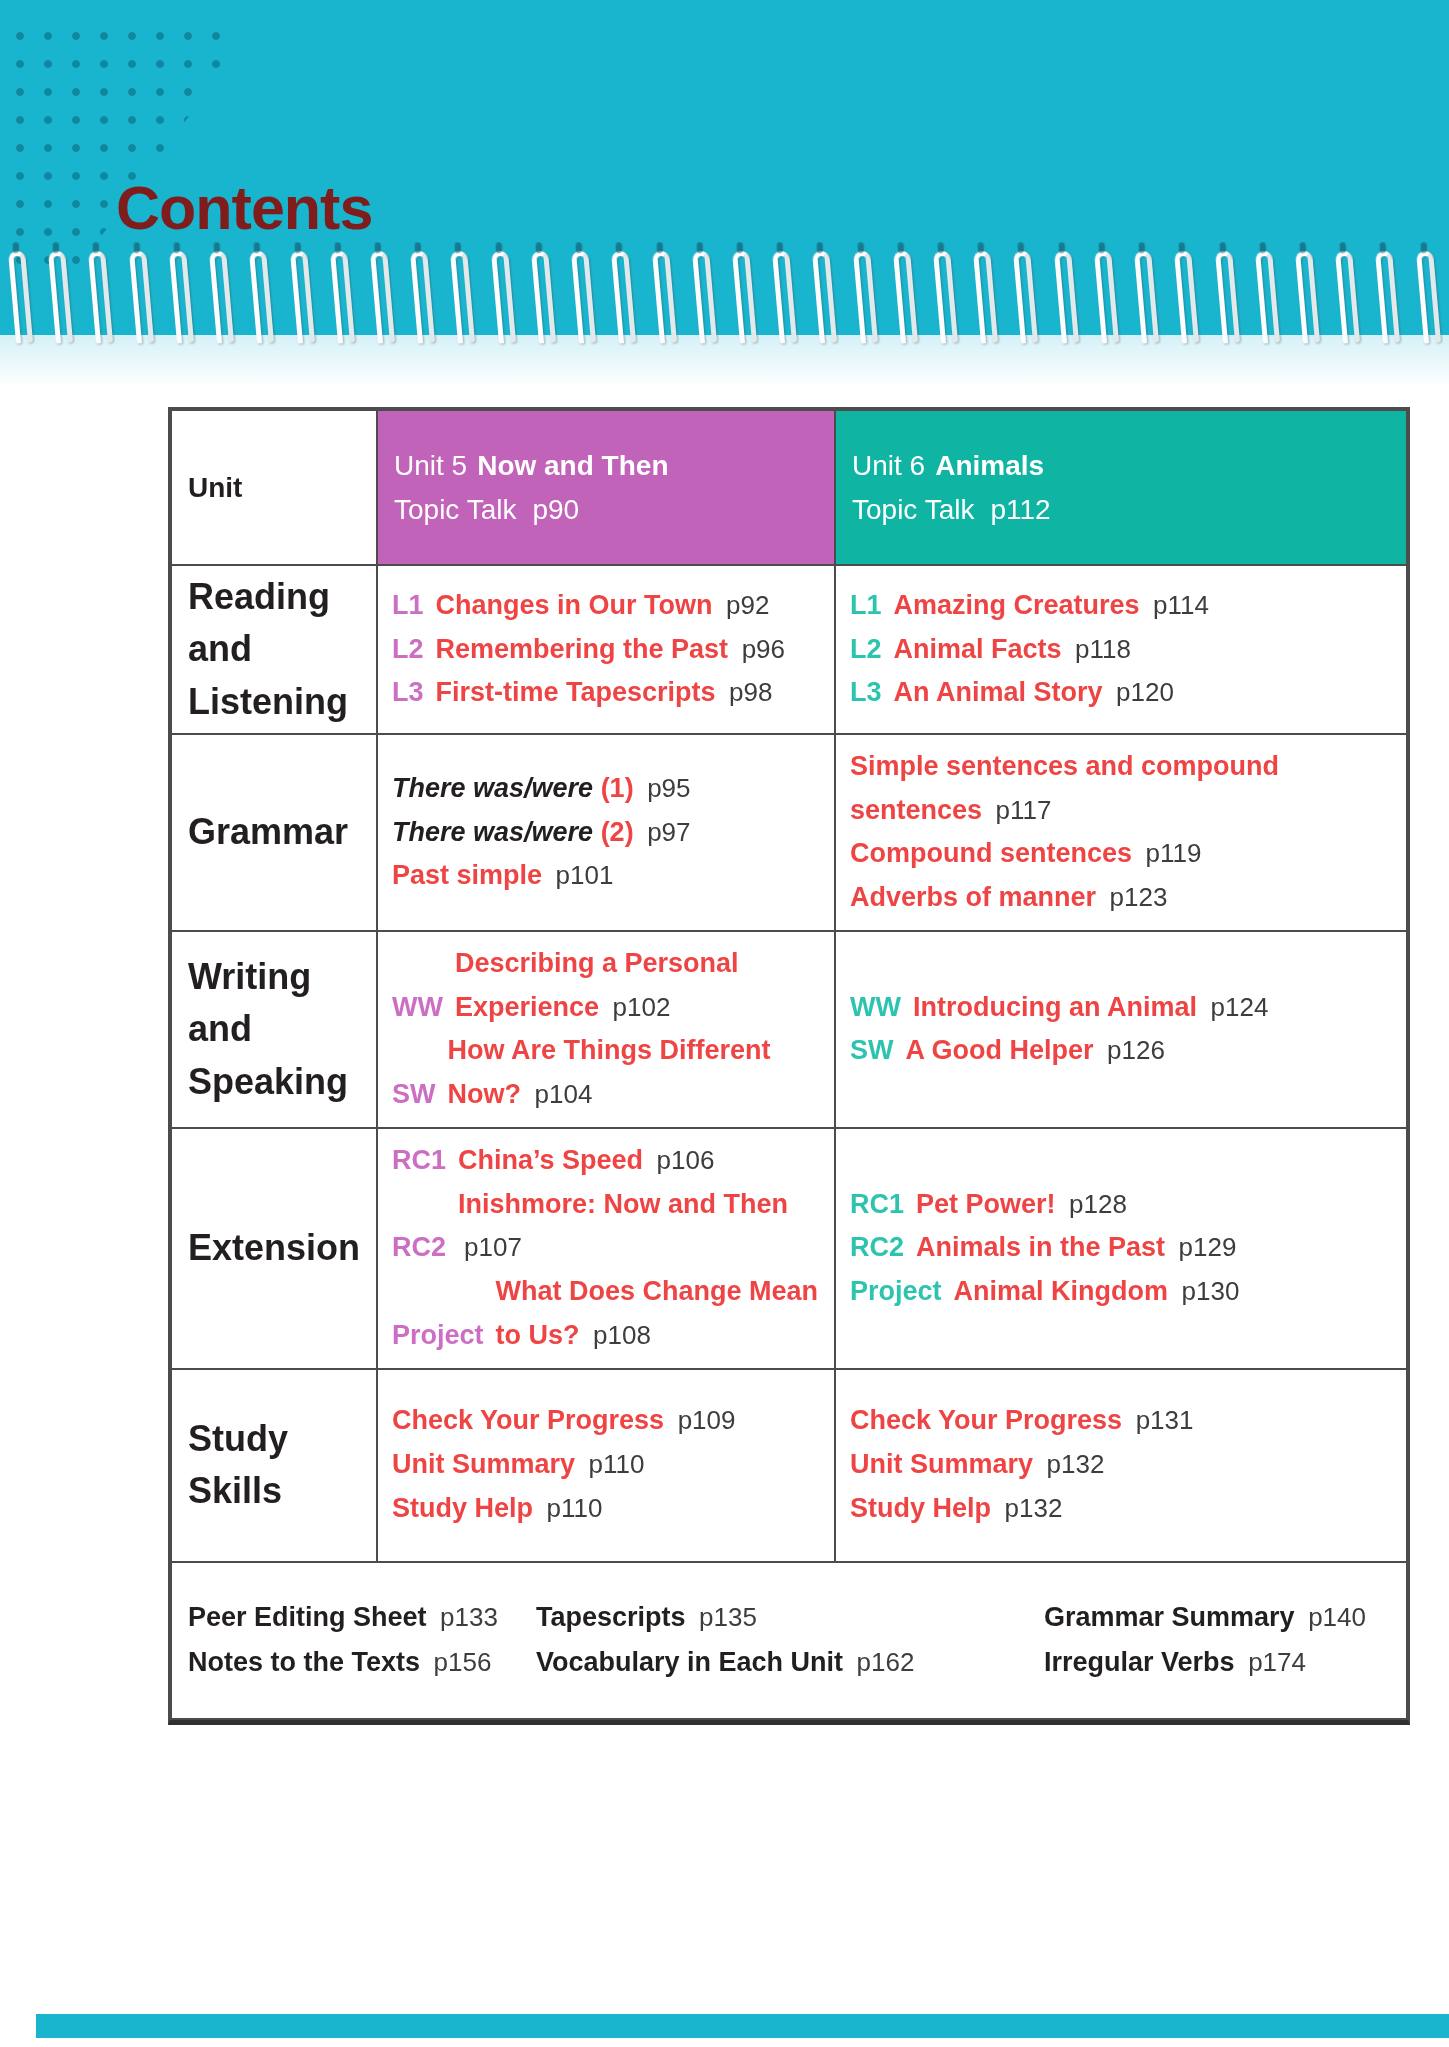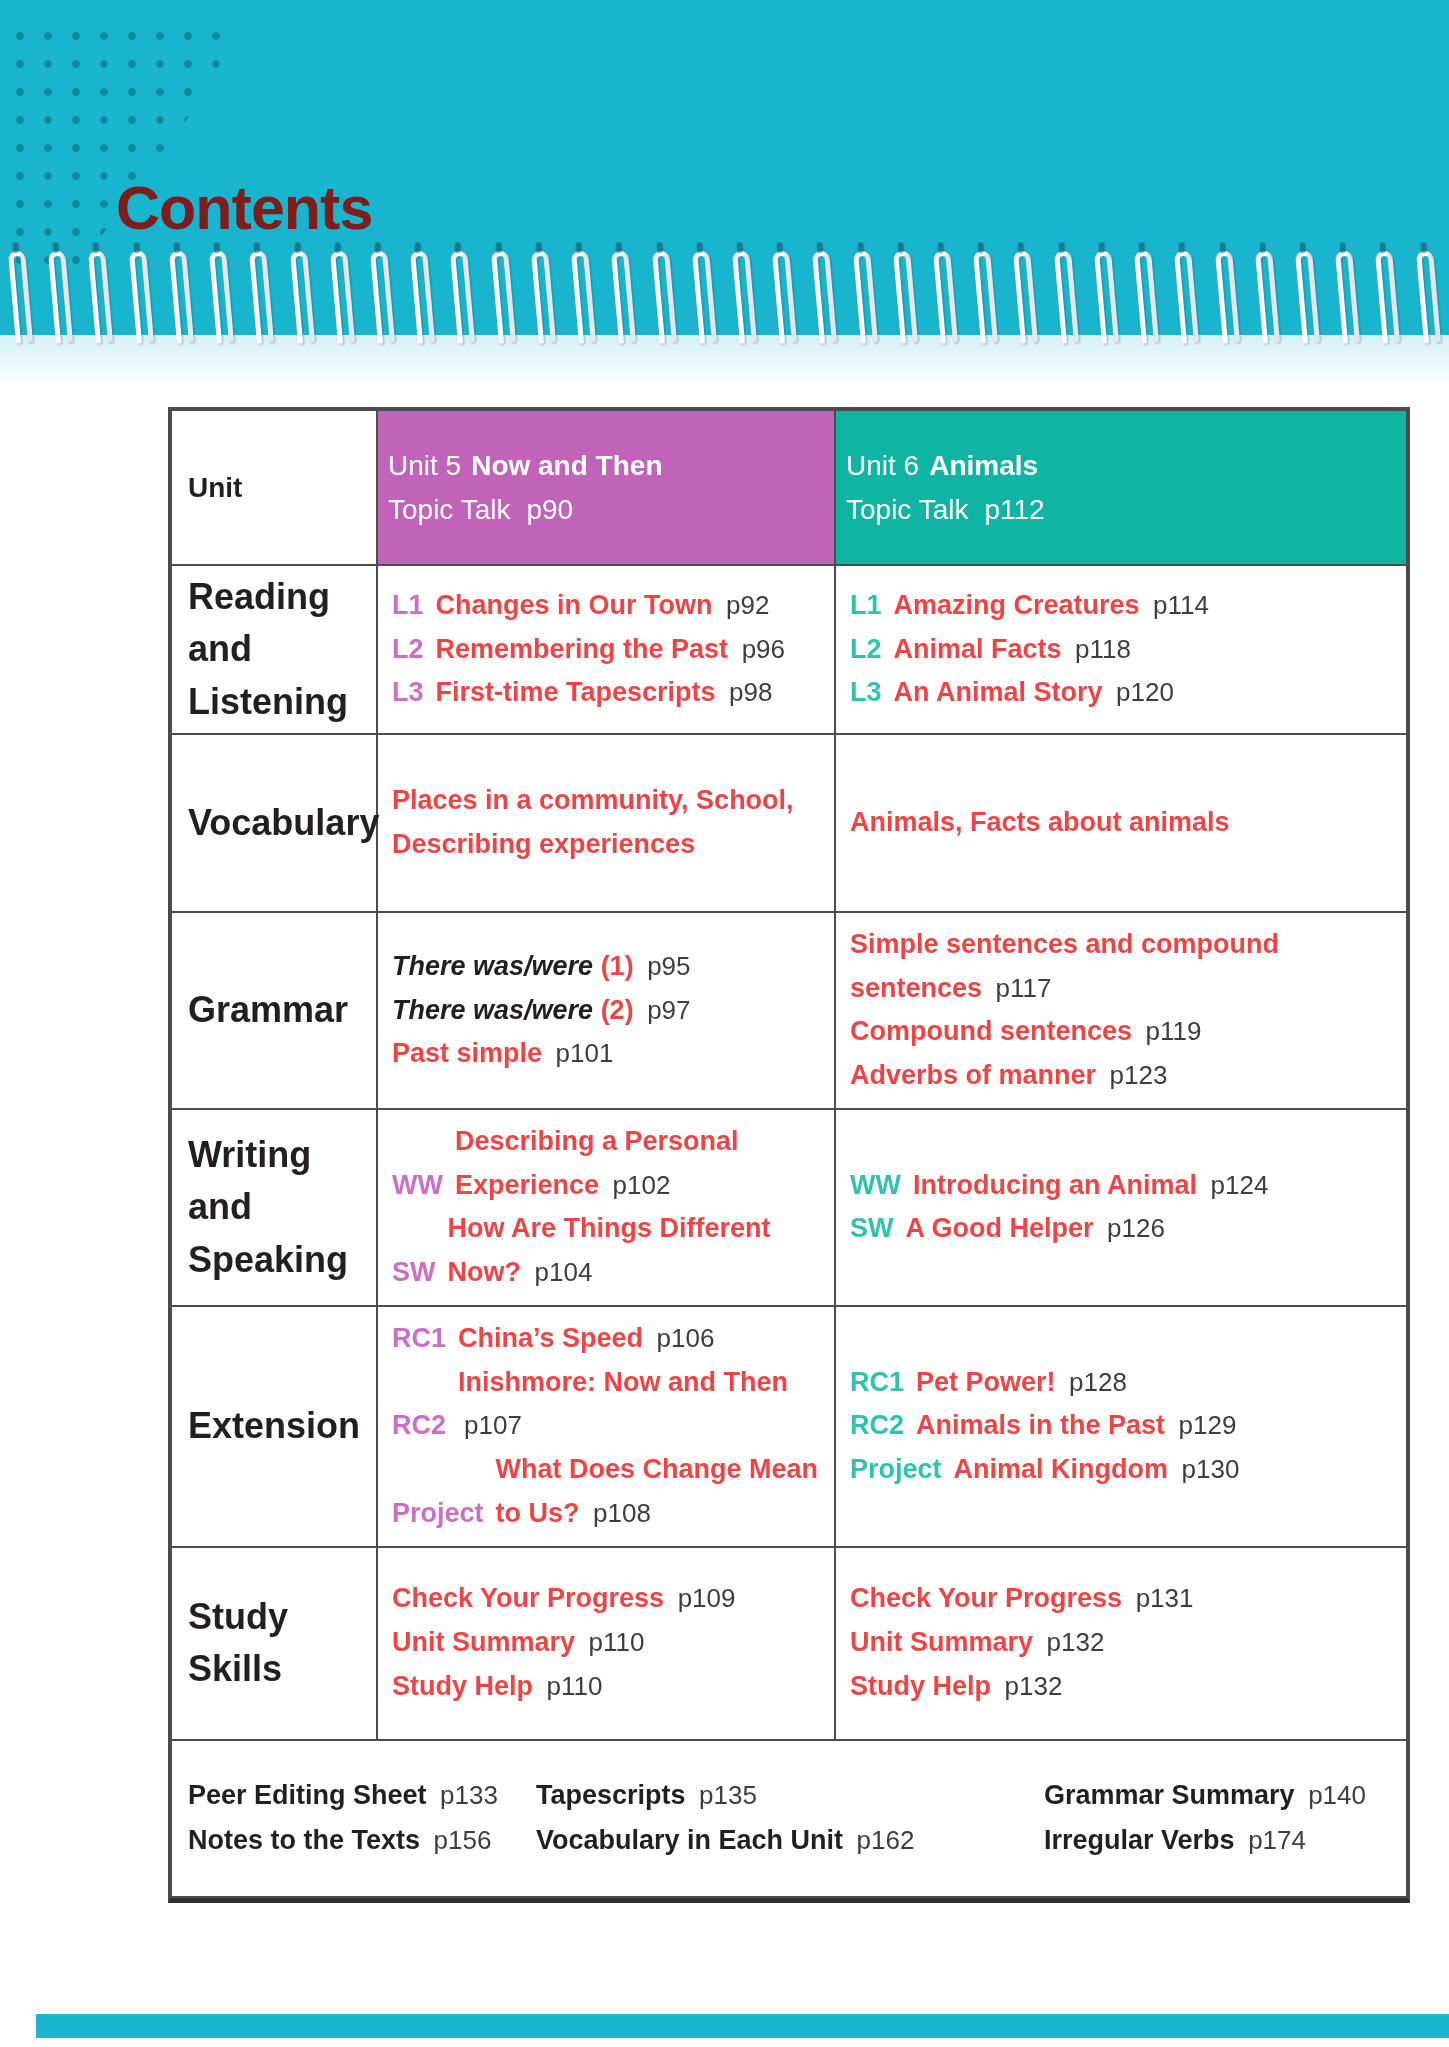--- a/index.html
+++ b/index.html
@@ -26,21 +26,21 @@
         filter:drop-shadow(1px 1px 1px rgba(50,75,85,.4));}
   .coil::before{content:"";position:absolute;left:0;top:-14px;width:6px;height:11px;
         background:rgba(13,70,90,.45);border-radius:3px;transform:rotate(4deg);}
 
   
   .twrap{position:absolute;left:168px;top:407px;width:1242px;box-sizing:border-box;
          border:2px solid #4c4c4c;border-bottom:5px solid #303030;background:#fff;}
   table.toc{border-collapse:collapse;table-layout:fixed;width:100%;}
   table.toc td{border:2px solid #4c4c4c;vertical-align:middle;box-sizing:border-box;}
   td.corner{padding-left:16px;font-weight:bold;font-size:28px;background:#fff;}
-  td.uh{color:#fff;font-size:28px;line-height:1.55;padding-left:10px;}
+  td.uh{color:#fff;font-size:28px;line-height:1.55;padding-left:16px;}
   td.u5bg{background:var(--unit5);}
   td.u6bg{background:var(--unit6);}
   .uh b{margin-left:10px;font-weight:bold;}
   .uh-pg{margin-left:16px;}
   td.lbl{padding-left:16px;padding-right:10px;font-weight:bold;font-size:36px;line-height:1.45;background:#fff;}
   td.cell{padding:10px 8px 10px 14px;background:#fff;}
   .item{display:flex;align-items:flex-end;line-height:1.62;font-size:27px;}
   .tag{flex:none;font-weight:bold;margin-right:12px;white-space:nowrap;}
   .tag.u5{color:var(--unit5_tag);}
   .tag.u6{color:var(--unit6_tag);}
@@ -154,33 +154,20 @@
               <div class="item">
                 <span class="tag u6">L2</span>
                 <div class="body"><b>Animal Facts</b> <span class="pg">p118</span></div>
               </div>
               <div class="item">
                 <span class="tag u6">L3</span>
                 <div class="body"><b>An Animal Story</b> <span class="pg">p120</span></div>
               </div>
             </td>
           </tr>
-          <tr style="height: 178px;">
-            <td class="lbl">Vocabulary</td>
-            <td class="cell">
-              <div class="item">
-                <div class="body"><b>Places in a community, School,</b><br><b>Describing experiences</b></div>
-              </div>
-            </td>
-            <td class="cell">
-              <div class="item">
-                <div class="body"><b>Animals, Facts about animals</b></div>
-              </div>
-            </td>
-          </tr>
           <tr style="height: 195px;">
             <td class="lbl">Grammar</td>
             <td class="cell">
               <div class="item">
                 <div class="body"><i class="ital">There was/were</i> <b>(1)</b> <span class="pg">p95</span></div>
               </div>
               <div class="item">
                 <div class="body"><i class="ital">There was/were</i> <b>(2)</b> <span class="pg">p97</span></div>
               </div>
               <div class="item">

